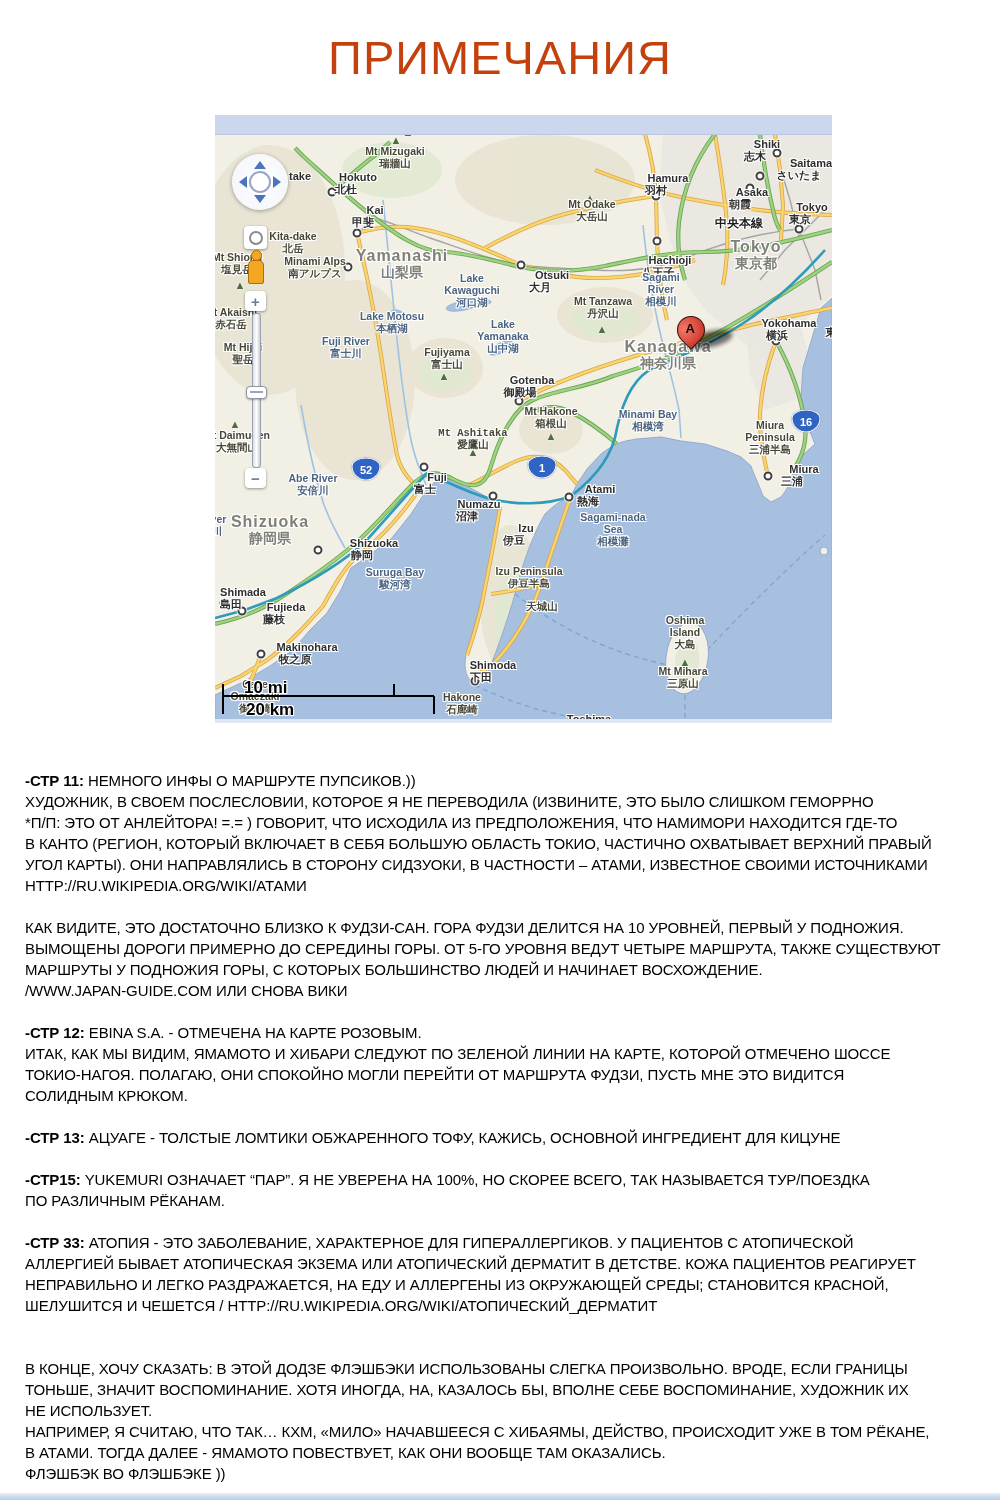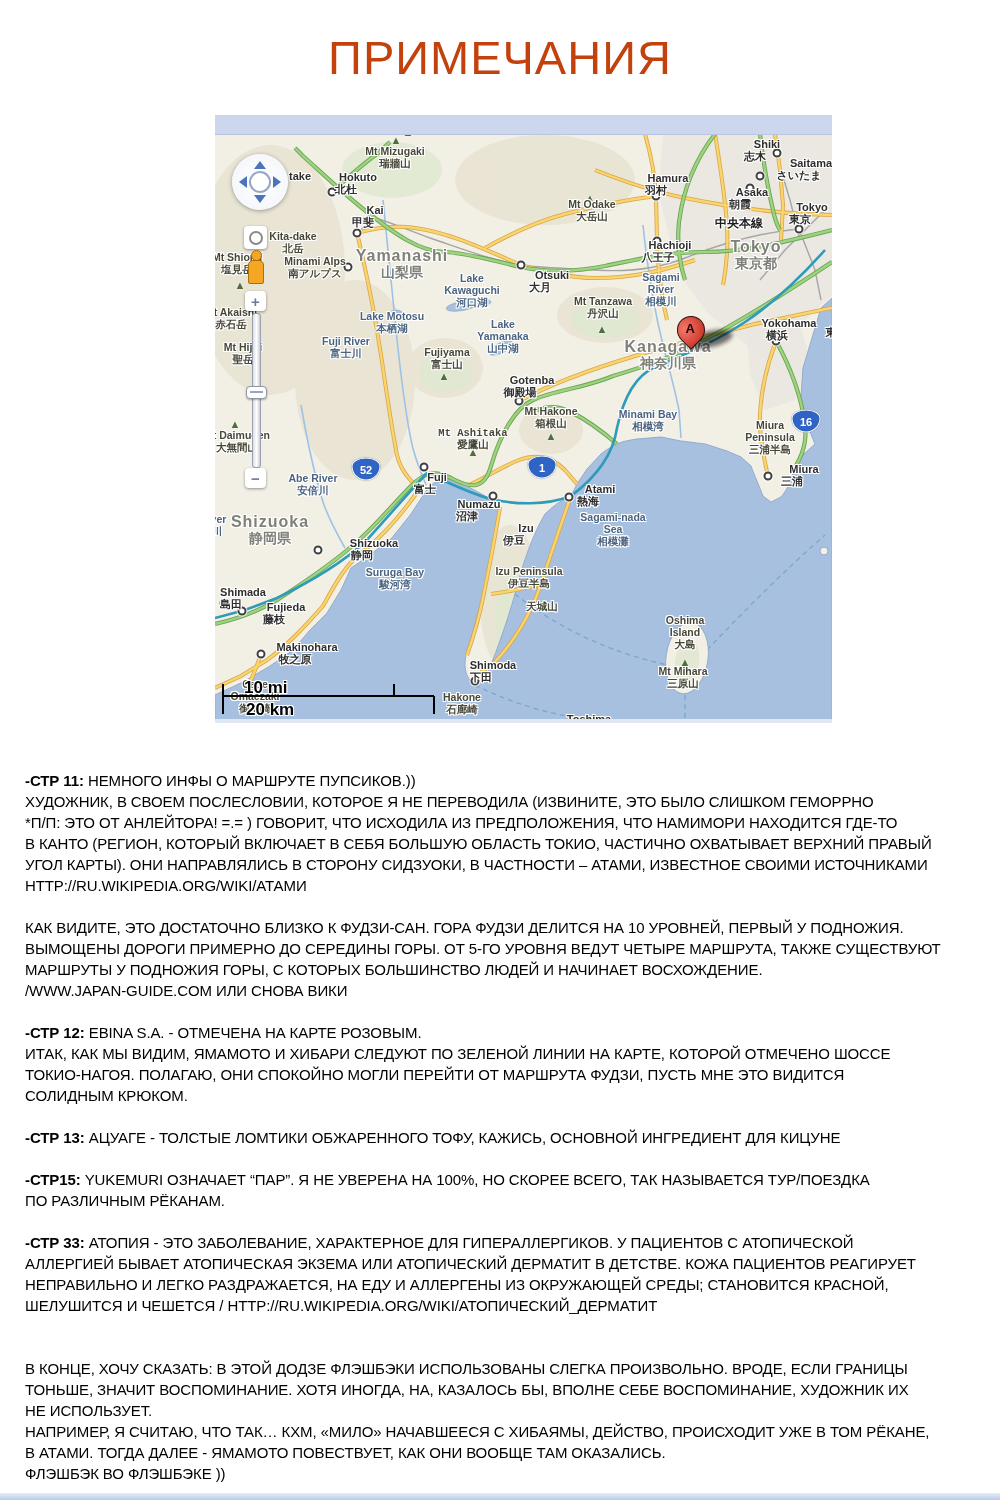--- a/index.html
+++ b/index.html
@@ -300,21 +300,21 @@
       </div>
     <div id="map-labels">
         <div class="map-label pref" style="left: 187px; top: 153px;"><span class="en">Yamanashi</span><span class="ja">山梨県</span></div>
         <div class="map-label pref" style="left: 55px; top: 419px;"><span class="en">Shizuoka</span><span class="ja">静岡県</span></div>
         <div class="map-label pref" style="left: 453px; top: 244px;"><span class="en">Kanagawa</span><span class="ja">神奈川県</span></div>
         <div class="map-label pref" style="left: 541px; top: 144px;"><span class="en">Tokyo</span><span class="ja">東京都</span></div>
         <div class="map-label city" style="left: 73px; top: 66px;"><span class="en">take</span></div>
         <div class="map-label city" style="left: 131px; top: 73px;"><span class="en">Hokuto</span><span class="ja">北杜</span></div>
         <div class="map-label city" style="left: 140px; top: 106px; margin-left: 8px;"><span class="en">Kai</span><span class="ja">甲斐</span></div>
         <div class="map-label city" style="left: 325px; top: 171px;"><span class="en">Otsuki</span><span class="ja">大月</span></div>
-        <div class="map-label city" style="left: 443px; top: 141px;"><span class="en">Hachioji</span><span class="ja">八王子</span></div>
+        <div class="map-label city" style="left: 443px; top: 156px;"><span class="en">Hachioji</span><span class="ja">八王子</span></div>
         <div class="map-label city" style="left: 441px; top: 74px;"><span class="en">Hamura</span><span class="ja">羽村</span></div>
         <div class="map-label city" style="left: 525px; top: 88px;"><span class="en">Asaka</span><span class="ja">朝霞</span></div>
         <div class="map-label city" style="left: 540px; top: 40px;"><span class="en">Shiki</span><span class="ja">志木</span></div>
         <div class="map-label city" style="left: 584px; top: 59px;"><span class="en">Saitama</span><span class="ja">さいたま</span></div>
         <div class="map-label city" style="left: 585px; top: 103px;"><span class="en">Tokyo</span><span class="ja">東京</span></div>
         <div class="map-label city" style="left: 562px; top: 219px;"><span class="en">Yokohama</span><span class="ja">横浜</span></div>
         <div class="map-label city" style="left: 616px; top: 216px;"><span class="en">Tok</span><span class="ja">東</span></div>
         <div class="map-label city" style="left: 305px; top: 276px;"><span class="en">Gotenba</span><span class="ja">御殿場</span></div>
         <div class="map-label city" style="left: 252px; top: 400px;"><span class="en">Numazu</span><span class="ja">沼津</span></div>
         <div class="map-label city" style="left: 210px; top: 373px;"><span class="en">Fuji</span><span class="ja">富士</span></div>

